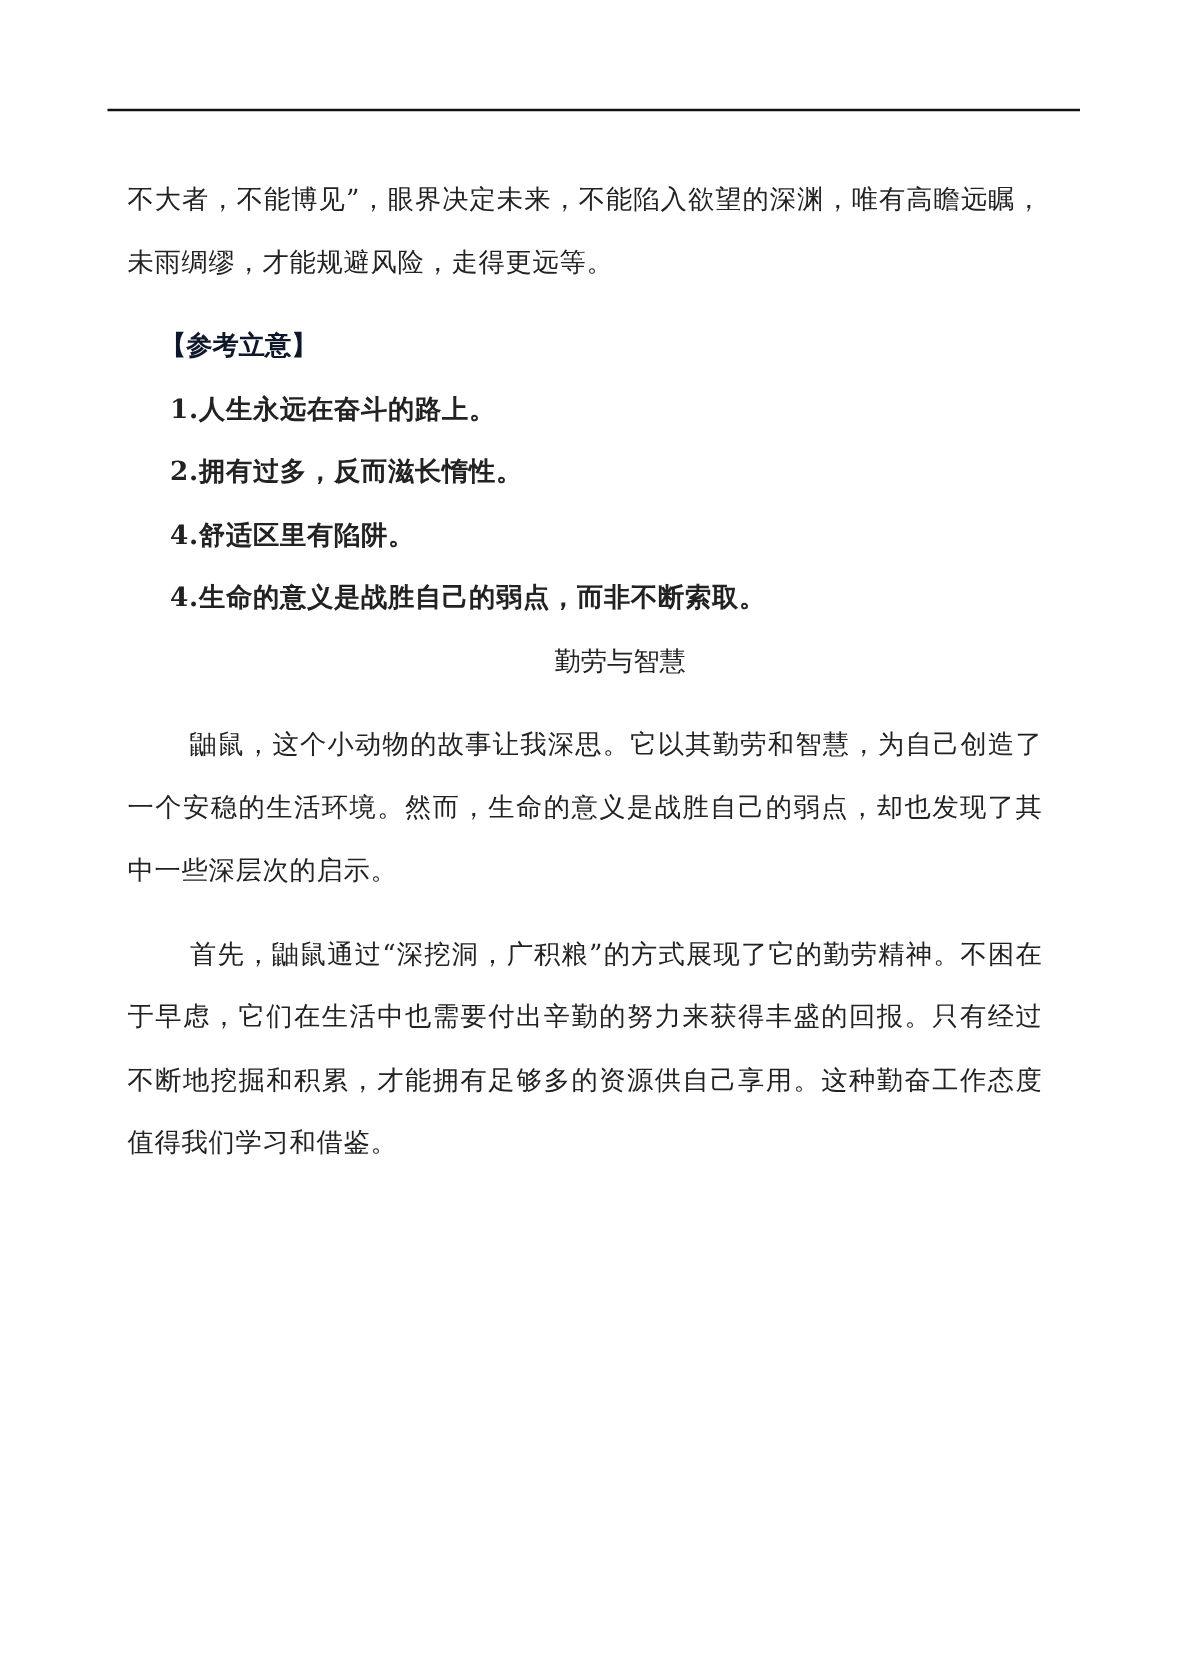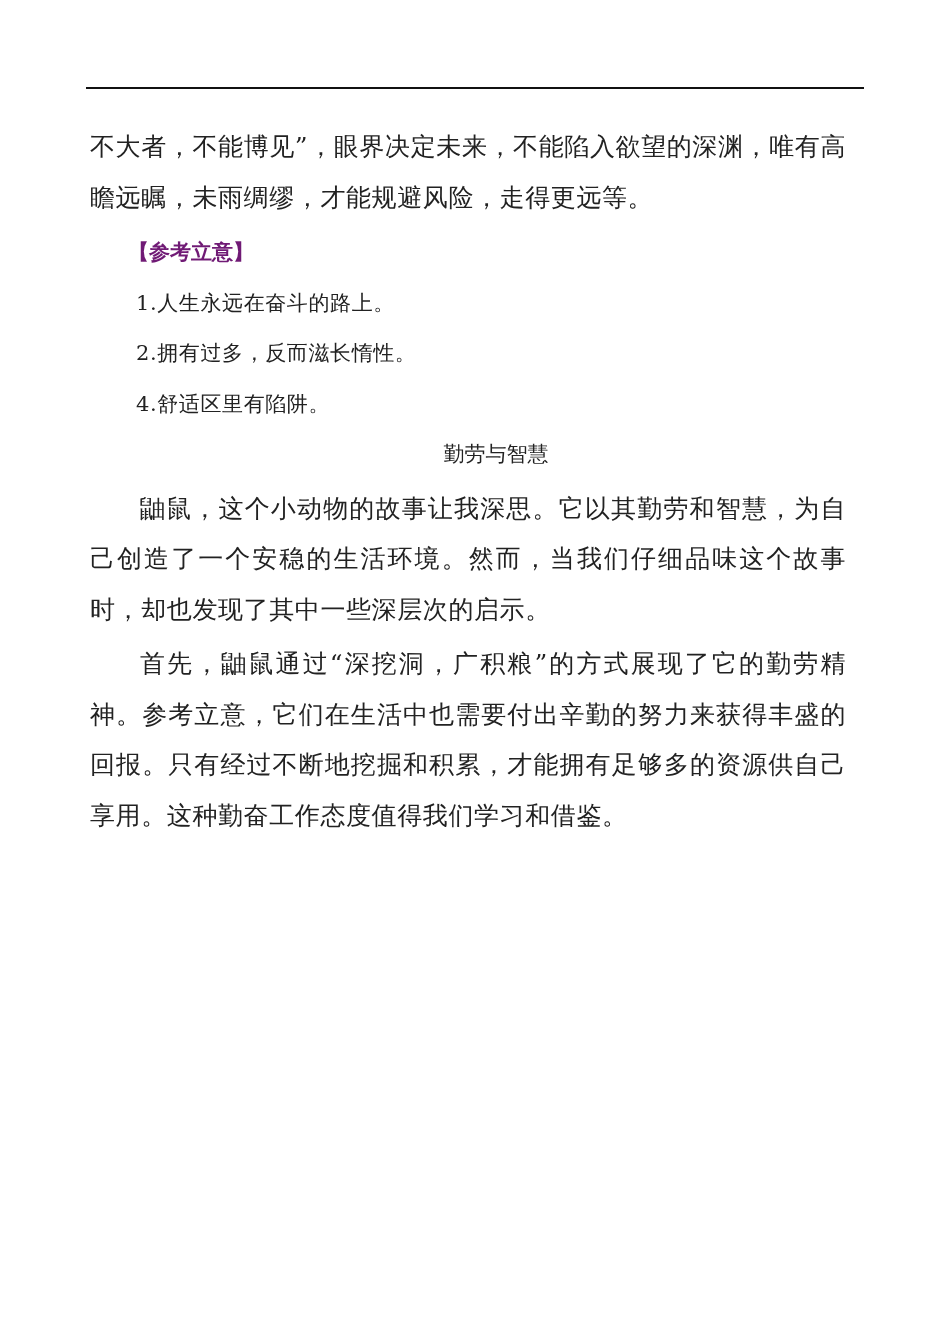--- a/index.html
+++ b/index.html
@@ -23,47 +23,48 @@
       height: 2px;
       background: #111111;
     }
     .content {
       position: absolute;
       left: 86px;
       top: 118px;
       width: 764px;
     }
     .para {
-      margin: 4px;
-      font-size: 25px;
+      margin: 16px;
+      font-size: 21px;
       line-height: 50.5px;
       letter-spacing: 0.6px;
       text-align: justify;
       text-align-last: left;
       white-space: normal;
       word-break: break-all;
     }
     .indent {
       text-indent: 50px;
     }
     .section-heading {
       margin: 0;
       font-size: 21px;
       line-height: 50.5px;
-      color: #701a75;
+      color: #0f172a;
       font-weight: bold;
       font-family: "DejaVu Sans", "Liberation Sans", sans-serif;
       padding-left: 42px;
     }
     .list-item {
       margin: 0;
       font-size: 21px;
       line-height: 50.5px;
       letter-spacing: 0.6px;
       padding-left: 50px;
+      font-weight: bold;
     }
     .essay-title {
       margin: 0;
       font-size: 21px;
       line-height: 50.5px;
       font-weight: normal;
       text-align: center;
       font-family: "DejaVu Sans", "Liberation Sans", sans-serif;
       color: #222222;
       padding-left: 56px;
@@ -75,20 +76,21 @@
 <div class="header-rule"></div>
 
 <div class="content">
   <p class="para">不大者，不能博见”，眼界决定未来，不能陷入欲望的深渊，唯有高瞻远瞩，未雨绸缪，才能规避风险，走得更远等。</p>
 
   <section>
     <p class="section-heading">【参考立意】</p>
     <p class="list-item">1.人生永远在奋斗的路上。</p>
     <p class="list-item">2.拥有过多，反而滋长惰性。</p>
     <p class="list-item">4.舒适区里有陷阱。</p>
+    <p class="list-item">4.生命的意义是战胜自己的弱点，而非不断索取。</p>
   </section>
 
   <section>
     <p class="essay-title">勤劳与智慧</p>
-    <p class="para indent">鼬鼠，这个小动物的故事让我深思。它以其勤劳和智慧，为自己创造了一个安稳的生活环境。然而，当我们仔细品味这个故事时，却也发现了其中一些深层次的启示。</p>
-    <p class="para indent">首先，鼬鼠通过“深挖洞，广积粮”的方式展现了它的勤劳精神。参考立意，它们在生活中也需要付出辛勤的努力来获得丰盛的回报。只有经过不断地挖掘和积累，才能拥有足够多的资源供自己享用。这种勤奋工作态度值得我们学习和借鉴。</p>
+    <p class="para indent">鼬鼠，这个小动物的故事让我深思。它以其勤劳和智慧，为自己创造了一个安稳的生活环境。然而，生命的意义是战胜自己的弱点，却也发现了其中一些深层次的启示。</p>
+    <p class="para indent">首先，鼬鼠通过“深挖洞，广积粮”的方式展现了它的勤劳精神。不困在于早虑，它们在生活中也需要付出辛勤的努力来获得丰盛的回报。只有经过不断地挖掘和积累，才能拥有足够多的资源供自己享用。这种勤奋工作态度值得我们学习和借鉴。</p>
   </section>
 </div>
 
 </body></html>

